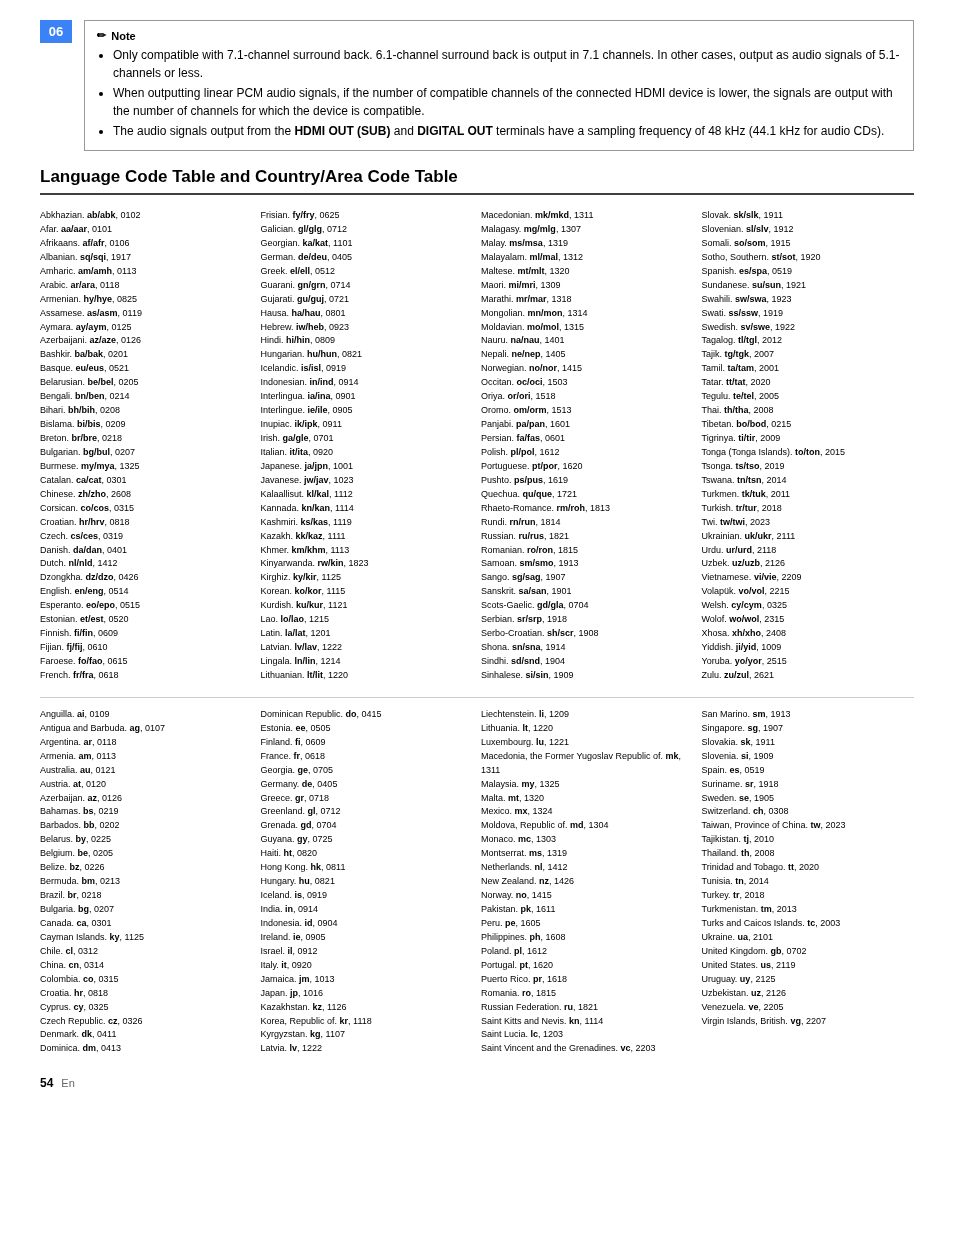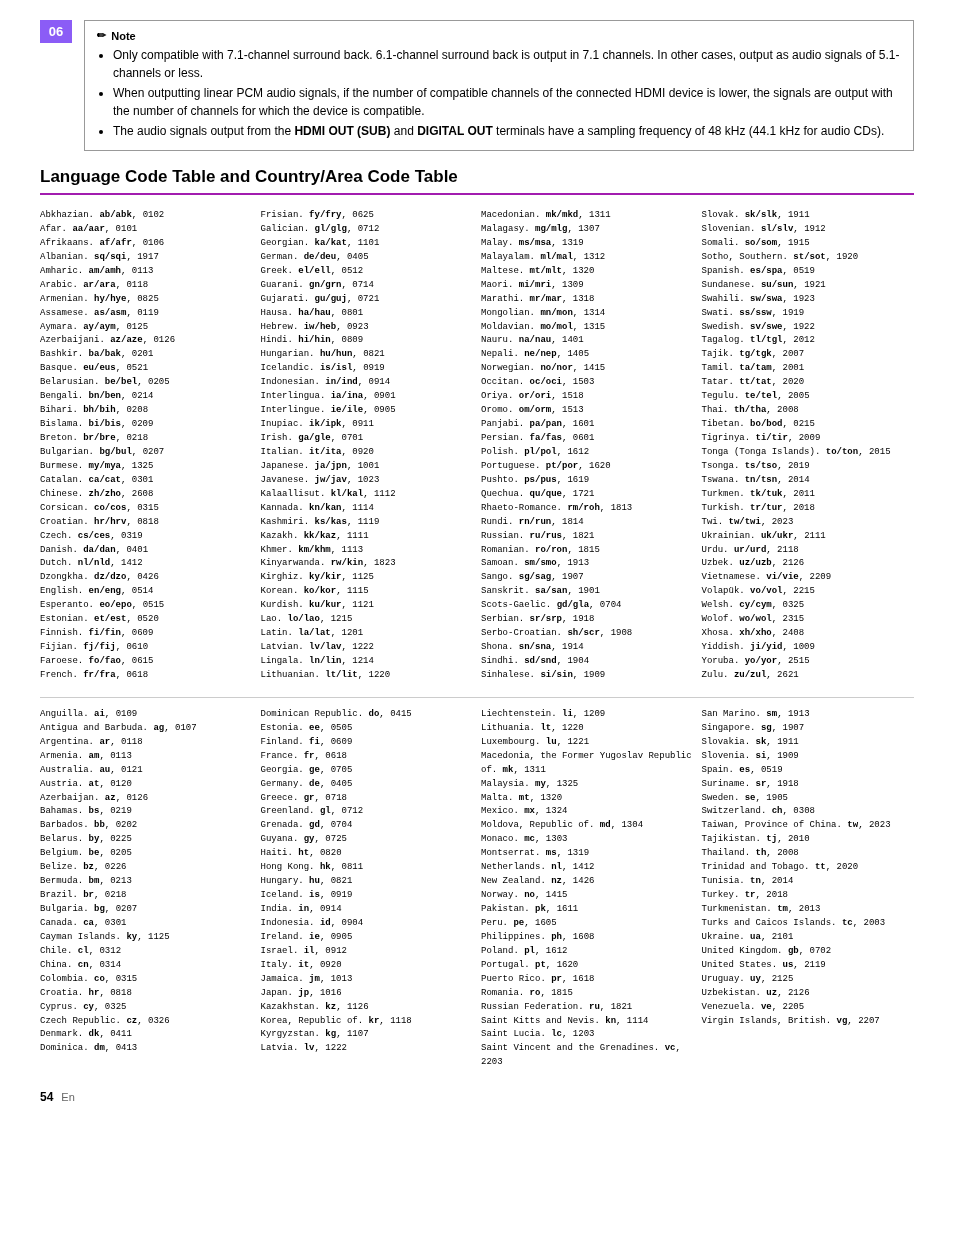--- a/index.html
+++ b/index.html
@@ -11,21 +11,21 @@
       width: 954px;
       min-height: 1244px;
       padding: 20px 40px 30px 40px;
     }
     .page-number-section {
       display: flex;
       align-items: flex-start;
       margin-bottom: 8px;
     }
     .page-number-box {
-      background: #8b5cf6;
+      background: #3b82f6;
       color: #fff;
       font-size: 13px;
       font-weight: bold;
       padding: 4px 8px;
       margin-right: 12px;
       min-width: 32px;
       text-align: center;
     }
     .note-section {
       border: 1px solid #999;
@@ -48,21 +48,21 @@
       padding-left: 16px;
     }
     .note-section ul li {
       font-size: 12px;
       line-height: 1.5;
       margin-bottom: 2px;
     }
     .main-title {
       font-size: 17px;
       font-weight: bold;
-      border-bottom: 2px solid #a21caf;
+      border-bottom: 2px solid #404040;
       padding-bottom: 6px;
       margin: 16px 0 14px 0;
     }
     .section-title {
       font-size: 12px;
       font-weight: bold;
       margin-bottom: 6px;
       display: flex;
       align-items: center;
       gap: 5px;
@@ -80,21 +80,20 @@
       font-size: 9.5px;
       margin-bottom: 5px;
     }
     .columns-container {
       display: flex;
       gap: 0;
     }
     .column {
       flex: 1;
       padding-right: 8px;
-      font-family: Liberation Mono, monospace;
     }
     .column:last-child {
       padding-right: 0;
     }
     .lang-entry {
       font-size: 9px;
       line-height: 1.55;
     }
     .lang-entry span {
       font-weight: bold;

